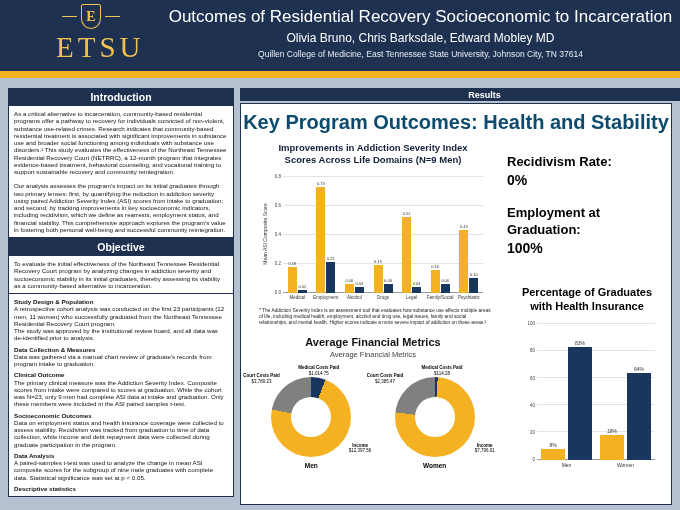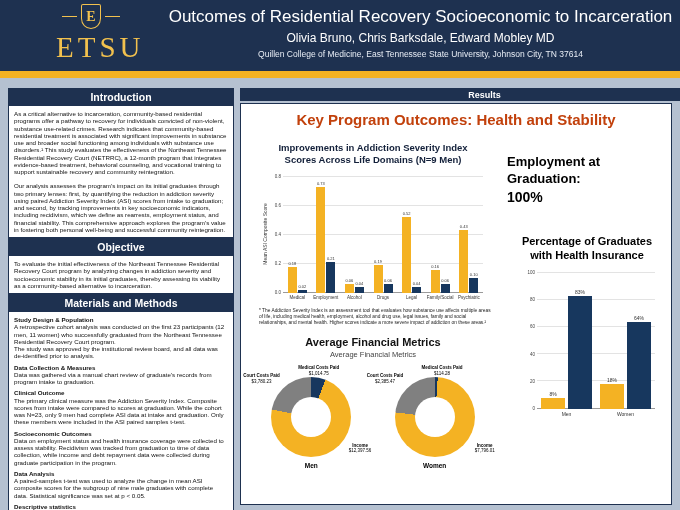--- a/index.html
+++ b/index.html
@@ -41,21 +41,21 @@
   .sec-body p:last-child{margin-bottom:0;}
   .mm-item{margin-bottom:4px;}
   .mm-item:last-child{margin-bottom:0;}
   .mm-title{font-weight:bold;}
   .mm-body{white-space:pre-line;}
   
   .results-bar{position:absolute;left:240px;top:88px;width:489px;height:13px;background:var(--navy);
     color:#fff;font-size:9px;font-weight:bold;display:flex;align-items:center;justify-content:center;}
   .results-panel{position:absolute;left:240px;top:103px;width:432px;height:402px;background:#fff;
     border:1px solid var(--navy);}
-  .panel-title{margin-top:7px;text-align:center;font-size:15px;font-weight:bold;color:#c2410c;}
+  .panel-title{margin-top:7px;text-align:center;font-size:20px;font-weight:bold;color:#0c4a6e;}
   .left-sub{position:absolute;left:6px;top:38px;width:252px;}
   .right-sub{position:absolute;left:266px;top:50px;width:160px;}
   
   .chart{position:relative;}
   .plot{position:relative;}
   .gridline{position:absolute;left:0;right:0;height:1px;background:#e3e3e3;}
   .gridline.axisline{background:#9a9a9a;}
   .ytick{position:absolute;left:-16px;width:14px;text-align:right;font-size:4.5px;color:#444;}
   .groups{position:absolute;left:0;right:0;top:0;bottom:0;display:flex;align-items:flex-end;}
   .group{flex:1;display:flex;align-items:flex-end;justify-content:center;height:100%;}
@@ -128,21 +128,20 @@
       <p>Our analysis assesses the program's impact on its initial graduates through two primary lenses: first, by quantifying the reduction in addiction severity using paired Addiction Severity Index (ASI) scores from intake to graduation; and second, by tracking improvements in key socioeconomic indicators, including recidivism, which we define as rearrests, employment status, and financial stability. This comprehensive approach explores the program's value in fostering both personal well-being and successful community reintegration.</p>
     </div>
   </section>
   <section>
     <div class="sec-head">Objective</div>
     <div class="sec-body">
       <p>To evaluate the initial effectiveness of the Northeast Tennessee Residential Recovery Court program by analyzing changes in addiction severity and socioeconomic stability in its initial graduates, thereby assessing its viability as a community-based alternative to incarceration.</p>
     </div>
   </section>
   <section>
-    <div class="sec-head">Materials and Methods</div>
     <div class="sec-body">
       <div class="mm-item">
         <div class="mm-title">Study Design &amp; Population</div>
         <div class="mm-body">A retrospective cohort analysis was conducted on the first 23 participants (12 men, 11 women) who successfully graduated from the Northeast Tennessee Residential Recovery Court program.
 The study was approved by the institutional review board, and all data was de-identified prior to analysis.</div>
       </div>
       <div class="mm-item">
         <div class="mm-title">Data Collection &amp; Measures</div>
         <div class="mm-body">Data was gathered via a manual chart review of graduate's records from program intake to graduation.</div>
       </div>
@@ -311,20 +310,24 @@
             <div class="sl-name">Income</div>
             <div class="sl-val">$7,796.01</div>
           </div>
         </div>
         <div class="donut-cap">Women</div>
       </div>
     </div>
   </div>
 
   <div class="right-sub">
+    <div class="stat">
+      <div>Recidivism Rate:</div>
+      <div class="stat-value">0%</div>
+    </div>
     <div class="stat">
       <div>Employment at Graduation:</div>
       <div class="stat-value">100%</div>
     </div>
 
     <div class="ins-title">Percentage of Graduates with Health Insurance</div>
     <div class="chart ins">
       <div class="plot">
           <div class="gridline axisline" style="bottom: 0%;"></div>
           <div class="ytick" style="bottom: calc(0% - 2.5px);">0</div>

